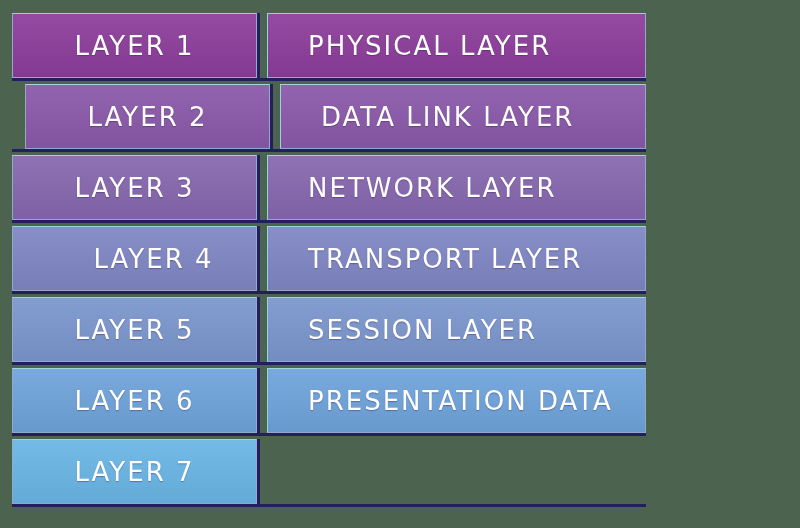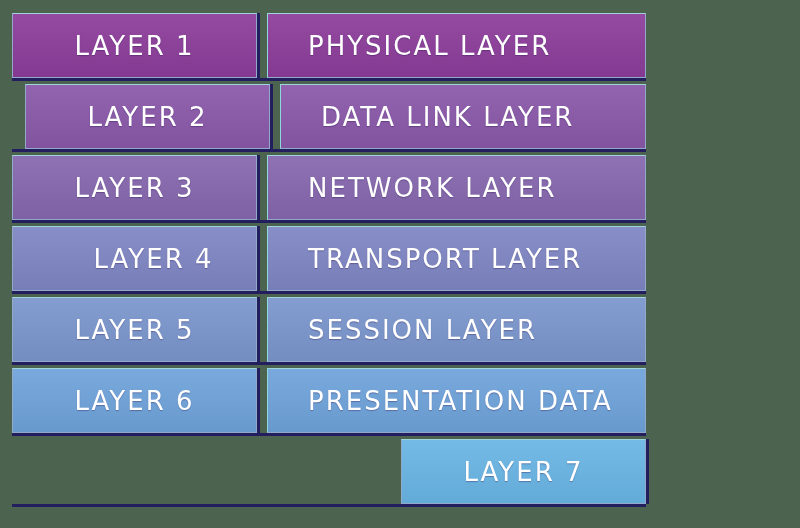--- a/index.html
+++ b/index.html
@@ -21,21 +21,20 @@
   }
   .layer-row {
     display: flex;
     gap: 10px;
     height: 65px;
     border-bottom: 3px solid #231e5e;
     margin-bottom: 3px;
   }
   .layer-row:last-child {
     margin-bottom: 16px;
-    justify-content: flex-end;
   }
   .box {
     box-sizing: border-box;
     height: 100%;
     display: flex;
     align-items: center;
     border: 1px solid #93a9c9;
     border-top-color: #9fd4da;
     background-image: linear-gradient(rgba(255,255,255,0.07), rgba(0,0,0,0.06));
     color: #ffffff;

